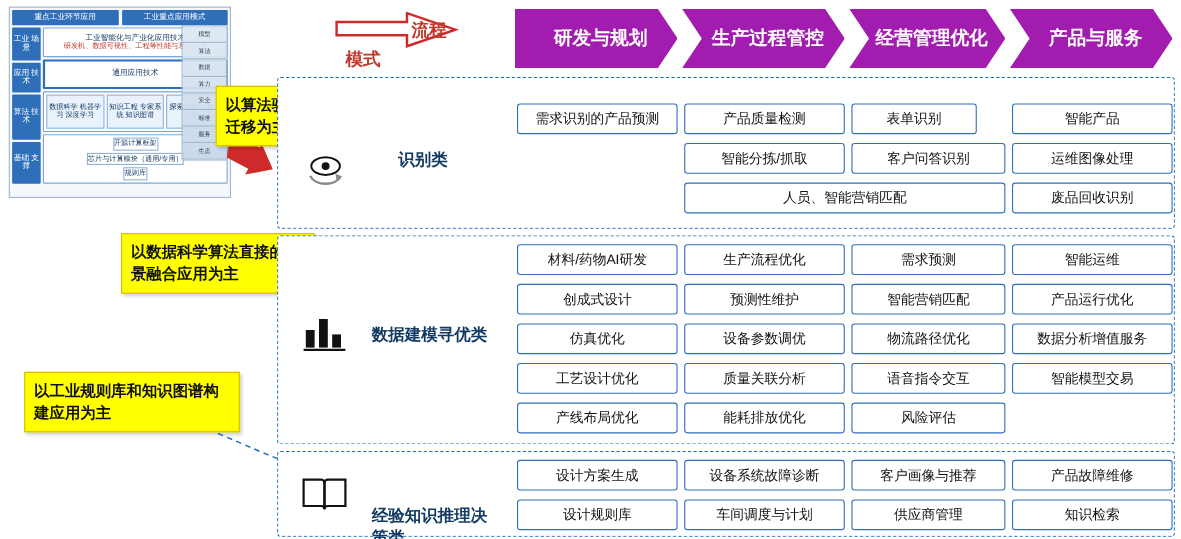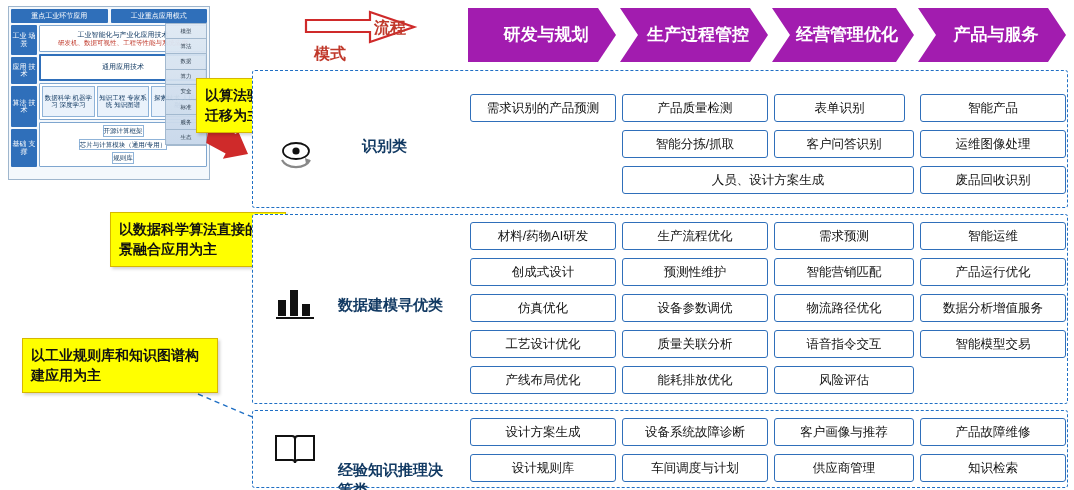--- a/index.html
+++ b/index.html
@@ -235,28 +235,28 @@
     <path d="M4 6 h16 a3 3 0 0 1 3 3 v24 a3 3 0 0 0 -3 -3 h-16 z" fill="none" stroke="#111" stroke-width="2"></path>
     <path d="M42 6 h-16 a3 3 0 0 0 -3 3 v24 a3 3 0 0 1 3 -3 h16 z" fill="none" stroke="#111" stroke-width="2"></path>
   </svg>
 
   <div class="sec-label" id="lab0">识别类</div>
   <div class="sec-label" id="lab1">数据建模寻优类</div>
   <div class="sec-label" id="lab2">经验知识推理决策类</div>
 
   <div class="cell" style="left:470px;top:94px;width:146px;height:28px;">需求识别的产品预测</div>
   <div class="cell" style="left:622px;top:94px;width:146px;height:28px;">产品质量检测</div>
-  <div class="cell" style="left:774px;top:94px;width:131px;height:28px;">表单识别</div>
+  <div class="cell" style="left:774px;top:94px;width:114px;height:28px;">表单识别</div>
   <div class="cell" style="left:920px;top:94px;width:146px;height:28px;">智能产品</div>
 
   <div class="cell" style="left:622px;top:130px;width:146px;height:28px;">智能分拣/抓取</div>
   <div class="cell" style="left:774px;top:130px;width:140px;height:28px;">客户问答识别</div>
   <div class="cell" style="left:920px;top:130px;width:146px;height:28px;">运维图像处理</div>
 
-  <div class="cell" style="left:622px;top:166px;width:292px;height:28px;">人员、设计方案生成</div>
+  <div class="cell" style="left:622px;top:166px;width:292px;height:28px;">人员、智能营销匹配</div>
   <div class="cell" style="left:920px;top:166px;width:146px;height:28px;">废品回收识别</div>
 
   <div class="cell" style="left:470px;top:222px;width:146px;height:28px;">材料/药物AI研发</div>
   <div class="cell" style="left:622px;top:222px;width:146px;height:28px;">生产流程优化</div>
   <div class="cell" style="left:774px;top:222px;width:140px;height:28px;">需求预测</div>
   <div class="cell" style="left:920px;top:222px;width:146px;height:28px;">智能运维</div>
 
   <div class="cell" style="left:470px;top:258px;width:146px;height:28px;">创成式设计</div>
   <div class="cell" style="left:622px;top:258px;width:146px;height:28px;">预测性维护</div>
   <div class="cell" style="left:774px;top:258px;width:140px;height:28px;">智能营销匹配</div>

